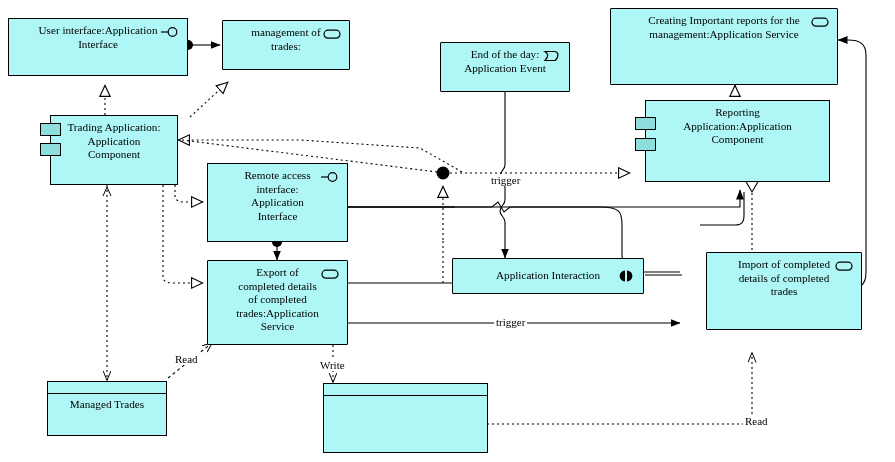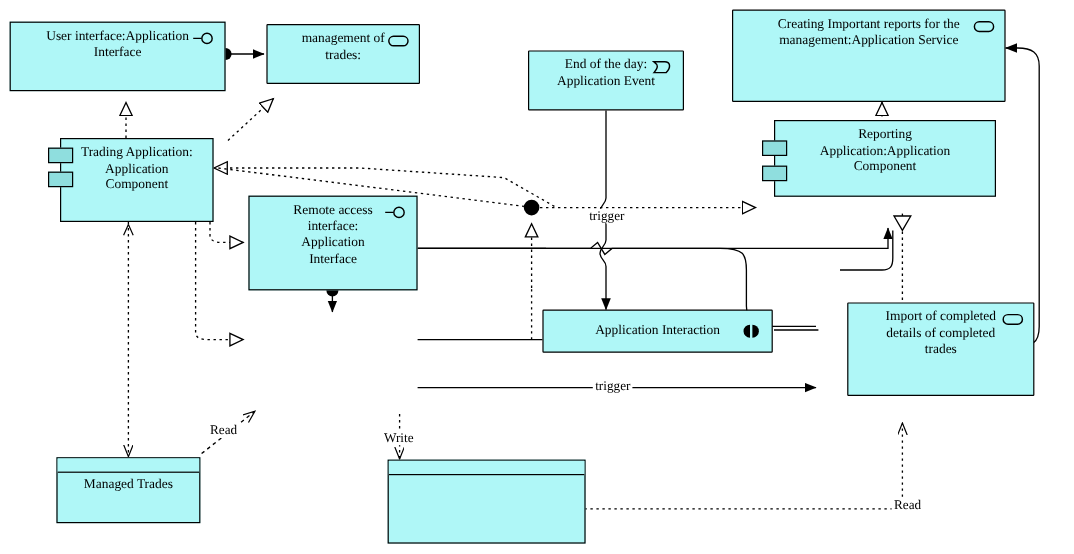--- a/index.html
+++ b/index.html
@@ -140,38 +140,48 @@
     <span class="lbl">Remote access
 interface:
 Application
 Interface</span>
     <svg class="ico" viewBox="0 0 20 14">
       <line x1="1" y1="7" x2="8" y2="7" stroke="#000" stroke-width="1.2"></line>
       <circle cx="12.5" cy="7" r="4.3" fill="none" stroke="#000" stroke-width="1.2"></circle>
     </svg>
   </div>
 
+  <div class="node rounded" style="left:207px;top:260px;width:141px;height:85px;">
+    <span class="lbl">Export of
+completed details
+of completed
+trades:Application
+Service</span>
+    <svg class="ico" viewBox="0 0 20 14">
+      <rect x="2" y="3.2" width="16" height="8" rx="4" ry="4" fill="none" stroke="#000" stroke-width="1.2"></rect>
+    </svg>
+  </div>
 
   <div class="node rounded" style="left:440px;top:42px;width:130px;height:50px;">
     <span class="lbl">End of the day:
 Application Event</span>
     <svg class="ico" viewBox="0 0 20 14">
       <path d="M3,2.5 L12,2.5 C16.5,2.5 17.5,7 13.2,11.5 L3,11.5 C6.8,7 6.5,5 3,2.5 z" fill="none" stroke="#000" stroke-width="1.2"></path>
     </svg>
   </div>
 
   <div class="node rounded" style="left:610px;top:8px;width:228px;height:77px;">
     <span class="lbl">Creating Important reports for the
 management:Application Service</span>
     <svg class="ico" viewBox="0 0 20 14">
       <rect x="2" y="3.2" width="16" height="8" rx="4" ry="4" fill="none" stroke="#000" stroke-width="1.2"></rect>
     </svg>
   </div>
 
-  <div class="node" style="left:645px;top:100px;width:185px;height:64px;">
+  <div class="node" style="left:645px;top:100px;width:185px;height:82px;">
     <span class="lbl">Reporting
 Application:Application
 Component</span>
   </div>
   <div class="cmpnub" style="left:635px;top:117px;"></div>
   <div class="cmpnub" style="left:635px;top:138px;"></div>
 
   <div class="node rounded" style="left:452px;top:258px;width:192px;height:36px;">
     <span class="lbl" style="padding-top:10px;">Application Interaction</span>
     <svg class="ico" style="top:10px;" viewBox="0 0 20 14">

